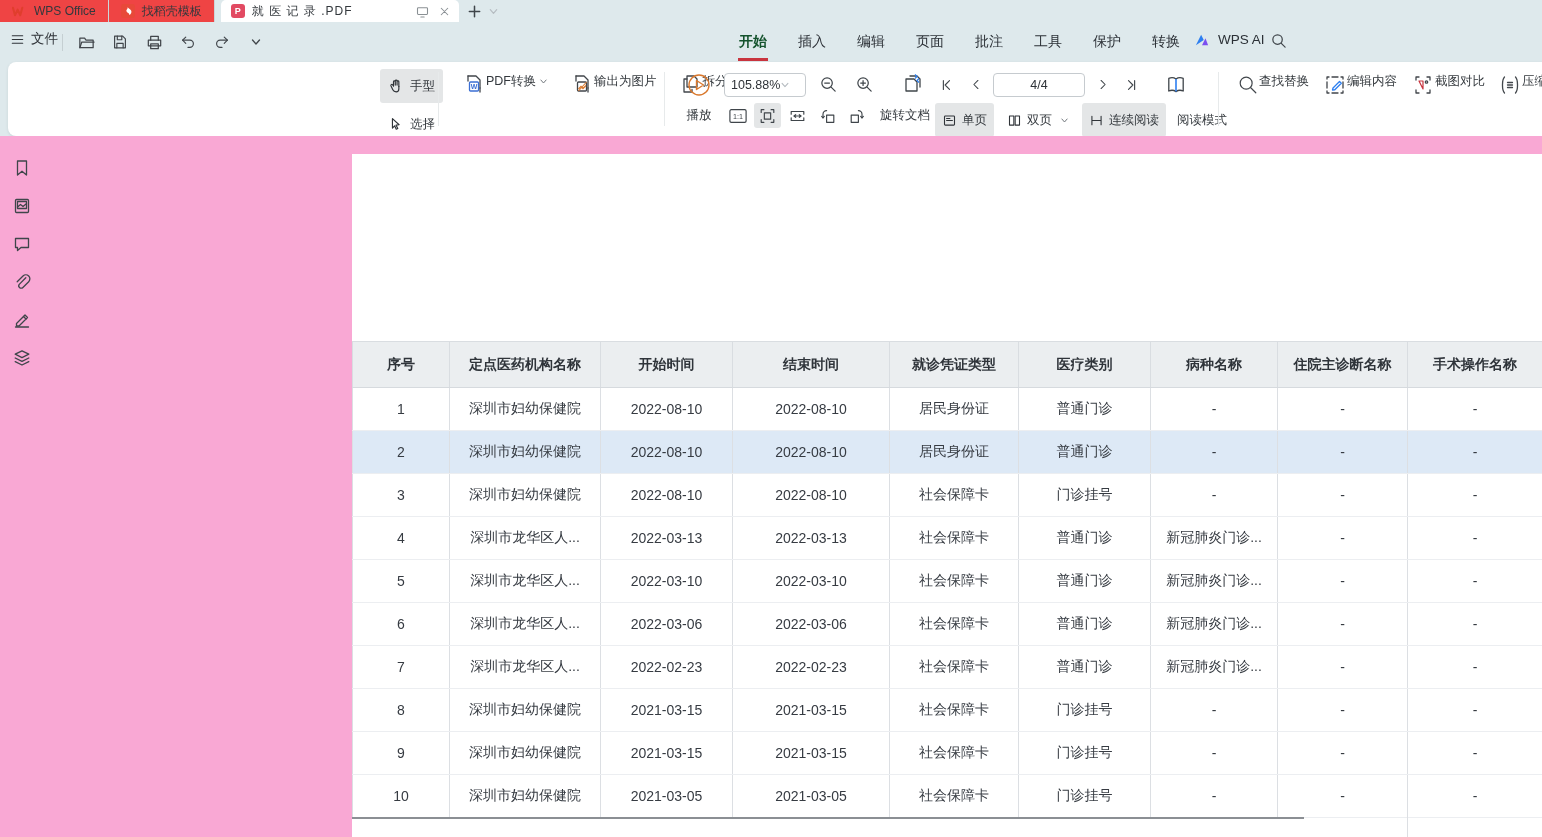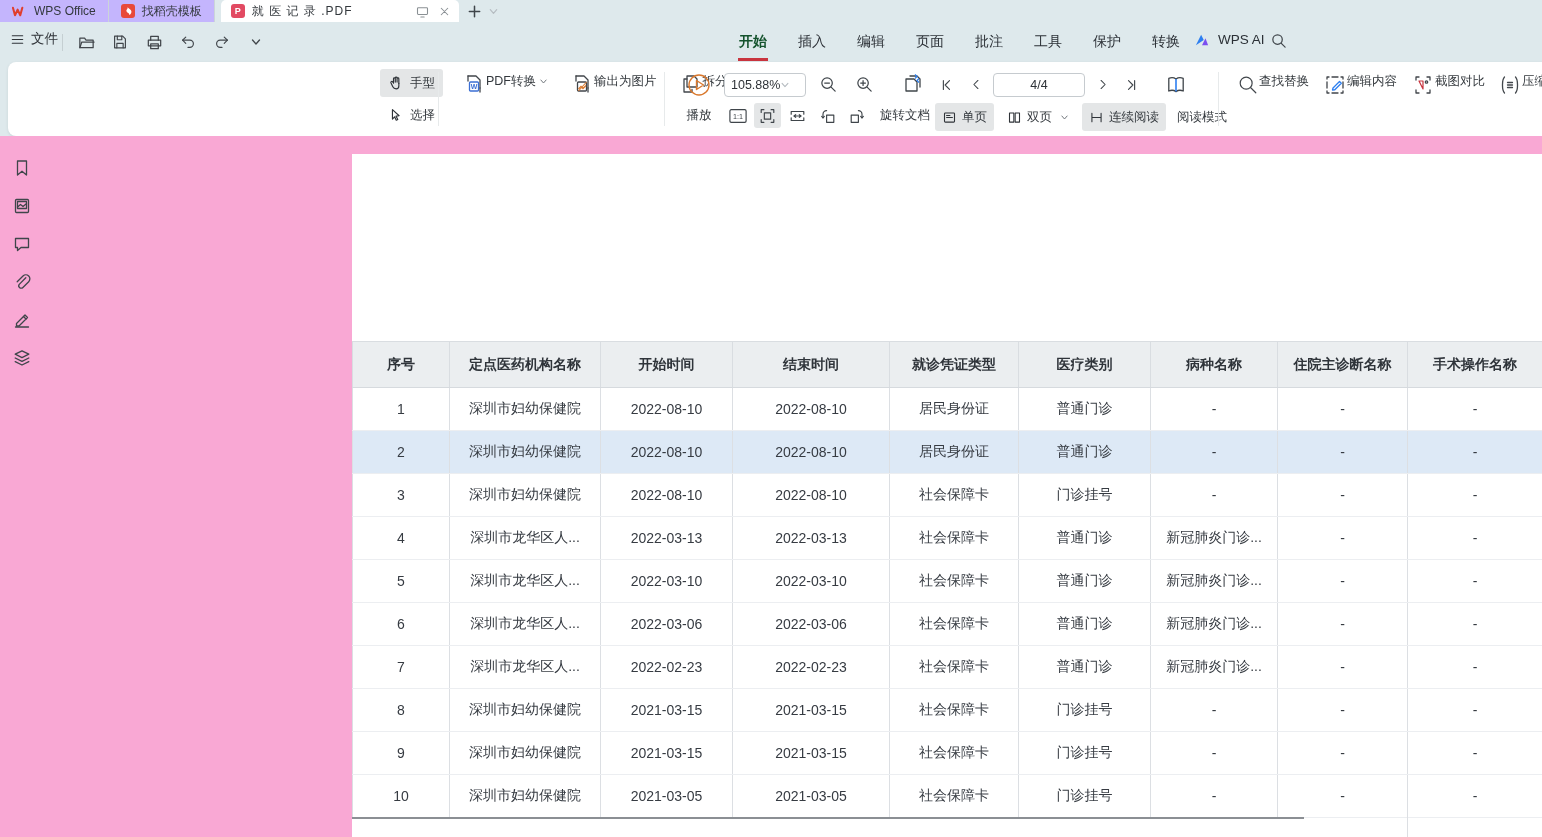--- a/index.html
+++ b/index.html
@@ -9,21 +9,21 @@
     background:#dee9ec; font-family:"Liberation Sans","DejaVu Sans",sans-serif;
     color:#2f3338; -webkit-font-smoothing:antialiased;
   }
   svg { display:block; }
   .ic { fill:none; stroke:currentColor; stroke-width:1.3; stroke-linecap:round; stroke-linejoin:round; }
   .dim { color:#b6bcc1; }
 
   
   .tabbar { position:absolute; top:0; left:0; right:0; height:22px; display:flex; align-items:stretch; }
   .tab { display:flex; align-items:center; gap:7px; padding:0 12px; font-size:12px; color:#33383d; cursor:default; }
-  .tab-plain { background:#c4b5fd; border-right:1px solid #cbd5d8; }
+  .tab-plain { background:#ef4444; border-right:1px solid #cbd5d8; }
   .tab-active { background:#ffffff; border-radius:5px 5px 0 0; width:238px; margin-left:6px; padding:0 8px 0 10px; }
   .tab-active .tab-title { flex:1; letter-spacing:1px; white-space:nowrap; overflow:hidden; }
   .applogo { width:15px; height:15px; }
   .sqicon { width:14px; height:14px; border-radius:3px; display:flex; align-items:center; justify-content:center;
             color:#fff; font-size:9px; font-weight:bold; }
   .tab-tools { display:flex; align-items:center; gap:8px; color:#8a9094; }
   .newtab { display:flex; align-items:center; gap:6px; padding:0 8px; color:#3f454a; }
 
   
   .menubar { position:absolute; top:22px; left:0; right:0; height:40px; }
@@ -37,21 +37,21 @@
   .menu-item.active::after { content:""; position:absolute; left:0; right:0; bottom:-8px; height:3px; background:#c9353f; }
   .wps-ai { position:absolute; left:1194px; top:10px; display:flex; align-items:center; gap:8px; font-size:13.5px; color:#2b3036; }
   .menu-search { position:absolute; left:1270px; top:10px; color:#3f454a; }
 
   
   .toolbar { position:absolute; top:62px; left:8px; right:-12px; height:74px; background:#fff;
              border-radius:8px; box-shadow:0 1px 3px rgba(70,90,100,.14); }
   .tb-div { position:absolute; top:10px; width:1px; height:54px; background:#e7eaeb; }
   .lbl { font-size:12.5px; color:#33383d; white-space:nowrap; }
   .chev { margin-left:3px; color:#6f757a; }
-  .rowbtn { display:flex; align-items:center; gap:6px; height:28px; padding:0 8px; border-radius:3px; }
+  .rowbtn { display:flex; align-items:center; gap:6px; height:34px; padding:0 8px; border-radius:3px; }
   .rowbtn.on { background:#e4e6e7; }
   .grp-tools { position:absolute; left:372px; top:7px; display:flex; flex-direction:column; gap:4px; }
   .grp-big { position:absolute; left:442px; top:6px; display:flex; }
   .bigbtn { display:flex; flex-direction:row; padding:0 10px; }
   .bigbtn .icwrap { height:34px; display:flex; align-items:center; justify-content:center; color:#41464b; }
   .bigbtn .cap { display:flex; align-items:center; height:22px; margin-top:2px; }
   .play-btn { position:absolute; left:666px; top:6px; display:flex; flex-direction:column; align-items:center; width:50px; }
   .zoom-top { position:absolute; left:716px; top:10px; display:flex; align-items:center; gap:9px; }
   .zoombox { width:82px; height:24px; border:1px solid #c6cbcf; border-radius:4px; background:#fff;
              display:flex; align-items:center; padding:0 6px; font-size:12.5px; color:#2f3338; }

